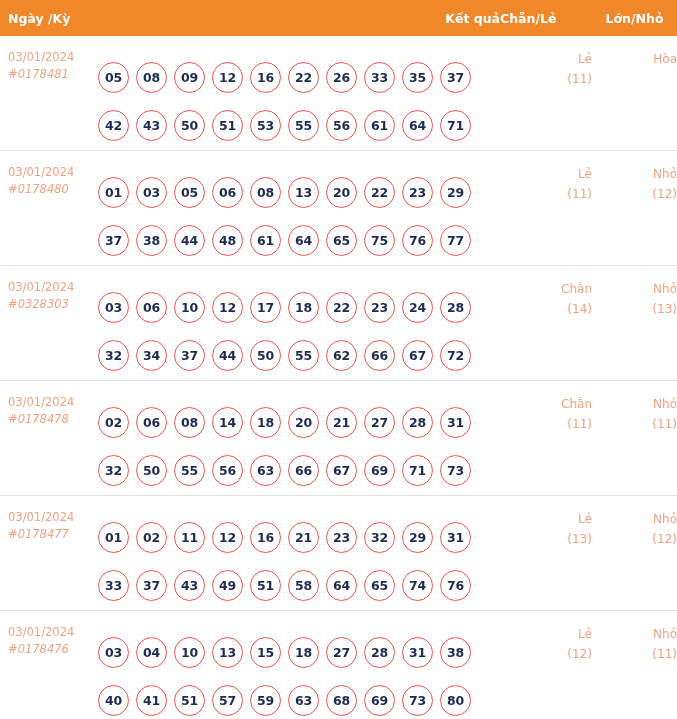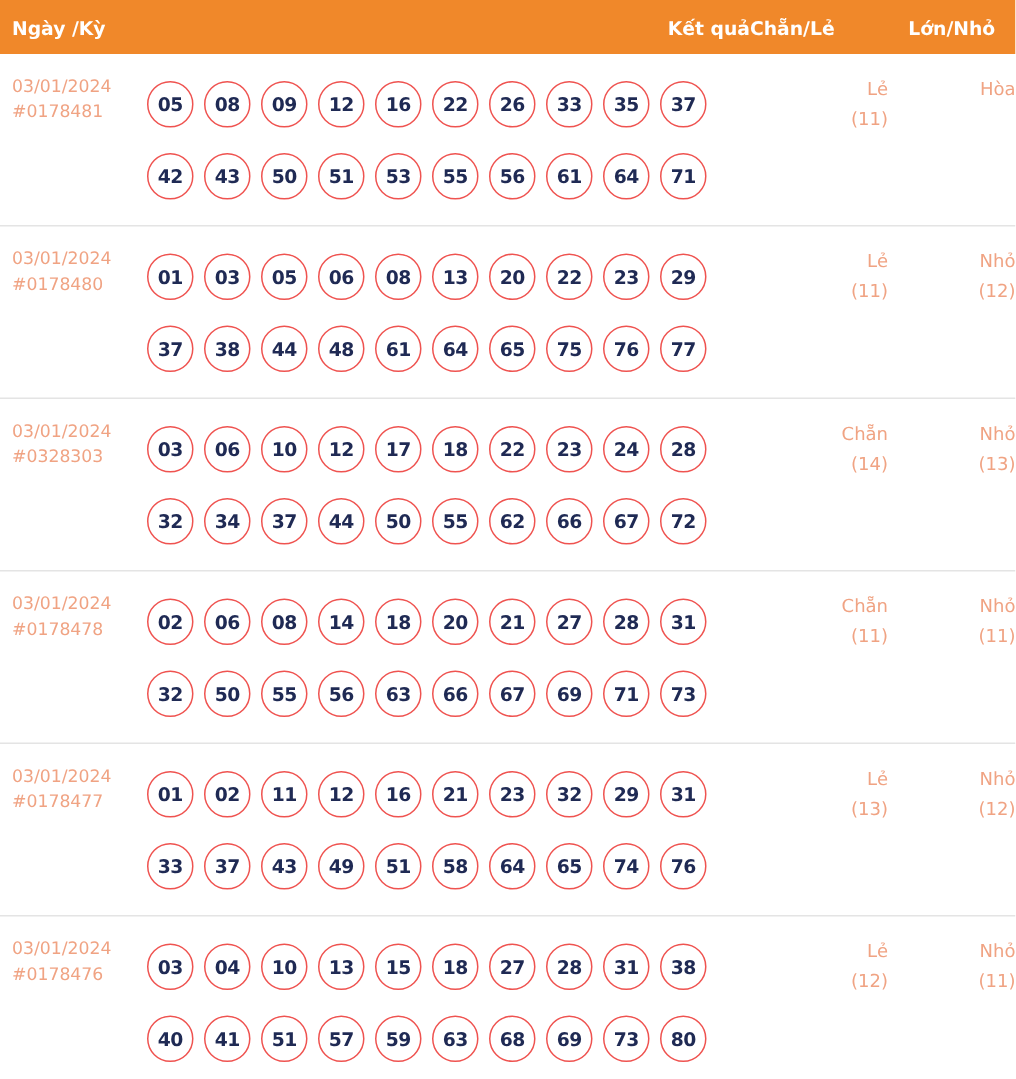--- a/index.html
+++ b/index.html
@@ -51,29 +51,29 @@
     vertical-align: top;
   }
 
   .cell-date {
     padding: 13px 0 13px 8px;
     font-size: 11.5px;
     line-height: 17px;
     color: #f0a383;
     white-space: nowrap;
   }
-  .cell-date .ticket { display: block; }
+  .cell-date .ticket { display: block; font-style: italic; }
 
   .cell-result {
     padding: 9px 0 9px 6px;
   }
   .ball-row {
     display: flex;
     flex-direction: row;
-    align-items: center;
+    align-items: flex-end;
     height: 48px;
   }
   .ball {
     width: 31px;
     height: 31px;
     min-width: 31px;
     border: 1.4px solid #ef5350;
     border-radius: 50%;
     display: flex;
     align-items: center;

